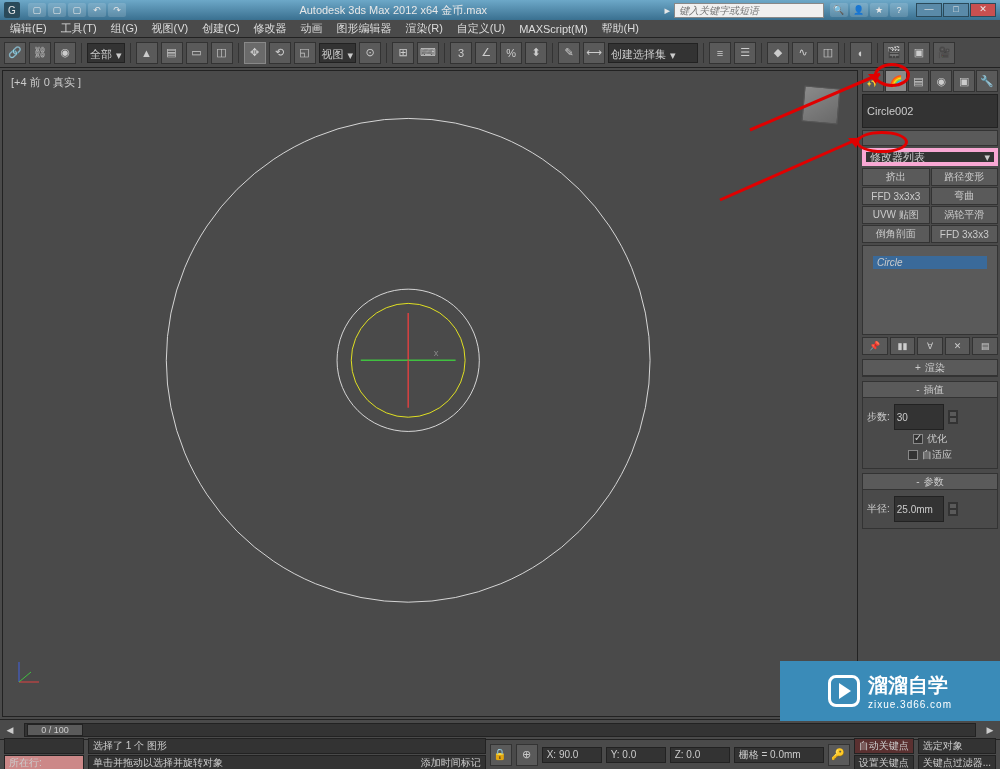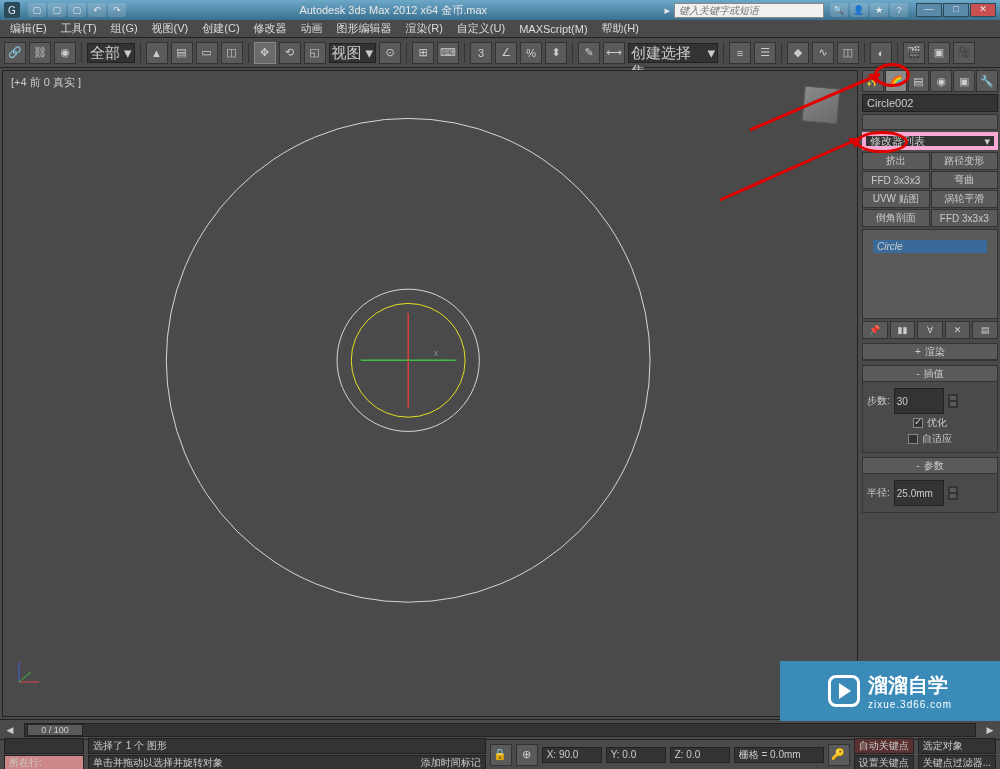--- a/index.html
+++ b/index.html
@@ -12,29 +12,29 @@
 .titlebar .titlebtns span, .titlebar .iconrow span { width:18px; height:14px; background:rgba(255,255,255,.15); display:inline-block; border-radius:2px; text-align:center; line-height:14px; font-size:9px; }
 .winbtns { display:flex; margin-left:8px; gap:1px; }
 .winbtns span { width:26px; height:14px; background:#5a8aa8; display:inline-block; border:1px solid #2a4a5a; text-align:center; line-height:11px; font-size:9px; }
 .winbtns .close { background:#c85050; }
 .menubar { height:18px; background:#4a4a4a; display:flex; align-items:center; padding:0 4px; gap:2px; border-bottom:1px solid #222; }
 .menubar span { padding:0 6px; color:#ddd; font-size:11px; cursor:pointer; }
 .toolbar { height:30px; background:#4a4a4a; border-bottom:1px solid #222; display:flex; align-items:center; padding:0 4px; gap:3px; }
 .tbicon { width:22px; height:22px; background:#5a5a5a; border:1px solid #333; display:inline-flex; align-items:center; justify-content:center; font-size:11px; color:#ccc; cursor:pointer; }
 .tbicon.sel { background:#6a6a6a; border-color:#888; }
 .tbsep { width:1px; height:20px; background:#333; margin:0 2px; }
-.tbselect { height:20px; background:#333; border:1px solid #222; color:#ccc; padding:0 2px; font-size:15px; display:flex; align-items:flex-start; gap:4px; }
+.tbselect { height:20px; background:#333; border:1px solid #222; color:#ccc; padding:0 2px; font-size:11px; display:flex; align-items:flex-end; gap:4px; }
 .workarea { position:absolute; top:68px; left:0; right:0; bottom:50px; display:flex; }
 .viewport { flex:1; background:#4a4a4a; position:relative; border:1px solid #222; margin:2px; }
 .vplabel { position:absolute; top:4px; left:8px; color:#ccc; font-size:11px; }
 .cmdpanel { width:140px; background:#4a4a4a; display:flex; flex-direction:column; gap:2px; padding:2px; }
 .cmdtabs { display:flex; gap:1px; height:22px; }
 .cmdtabs span { flex:1; background:#5a5a5a; border:1px solid #333; display:flex; align-items:center; justify-content:center; font-size:11px; cursor:pointer; }
 .cmdtabs span.active { background:#8a8a8a; }
-.objname { height:18px; background:#333; border:1px solid #222; padding:0 4px; font-size:11px; display:flex; align-items:center; }
+.objname { height:34px; background:#333; border:1px solid #222; padding:0 4px; font-size:11px; display:flex; align-items:center; }
 .dropdown { height:18px; background:#333; border:4px solid #f9a8d4; padding:0 4px; font-size:11px; display:flex; align-items:center; justify-content:space-between; }
 .btngrid { display:grid; grid-template-columns:1fr 1fr; gap:1px; }
 .btngrid span { height:18px; background:#5a5a5a; border:1px solid #333; display:flex; align-items:center; justify-content:center; font-size:10px; cursor:pointer; }
 .modstack { height:90px; background:#5a5a5a; border:1px solid #333; padding:10px;font-style:italic; }
 .modstack .item { background:#3a6a9a; padding:1px 4px; font-size:10px; }
 .modtools { display:flex; gap:2px; height:18px; }
 .modtools span { flex:1; background:#5a5a5a; border:1px solid #333; display:flex; align-items:center; justify-content:center; font-size:9px; }
 .rollout { background:#4a4a4a; border:1px solid #333; margin-top:2px; }
 .rollhead { height:16px; background:#5a5a5a; display:flex; align-items:center; justify-content:center; font-size:10px; border-bottom:1px solid #333; }
 .rollbody { padding:4px; font-size:10px; }

